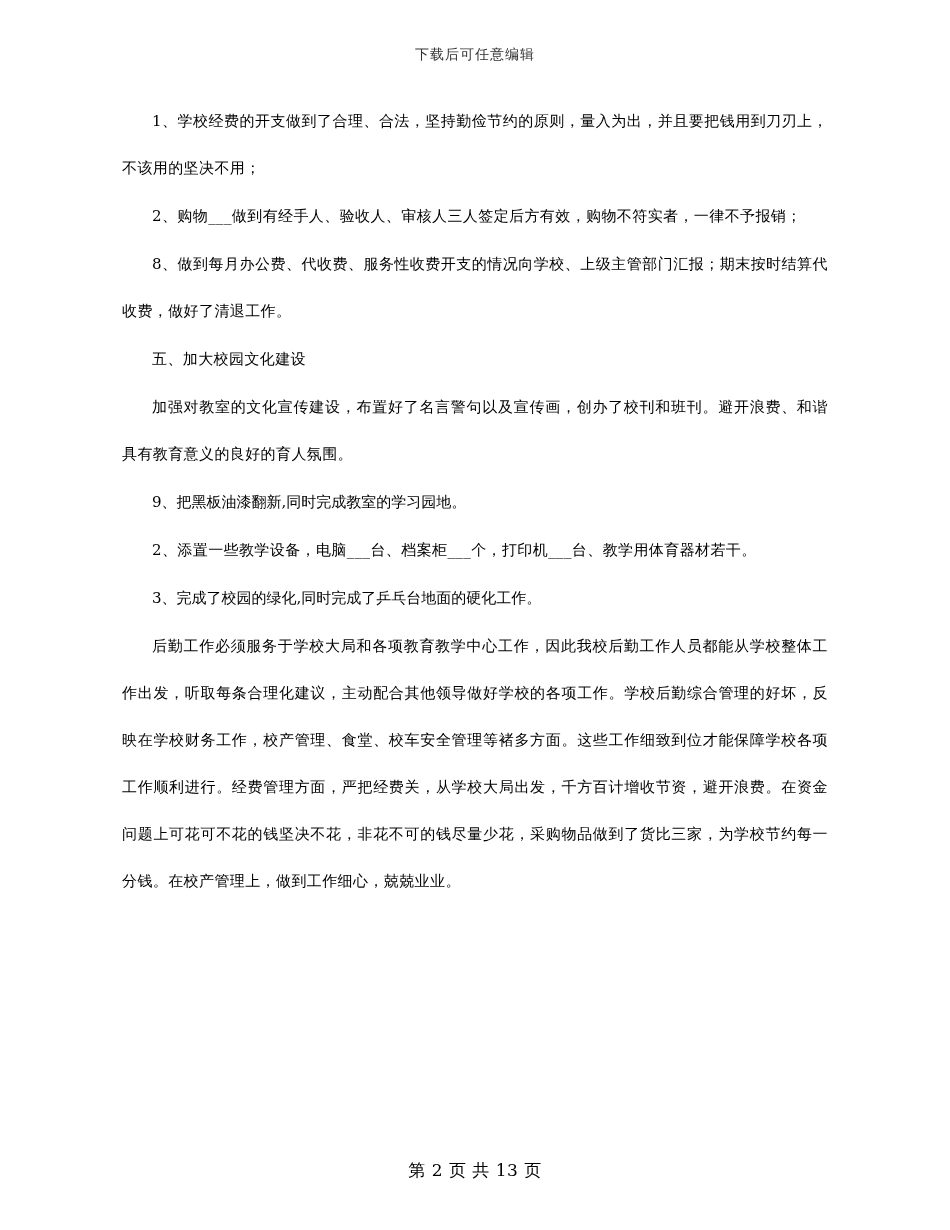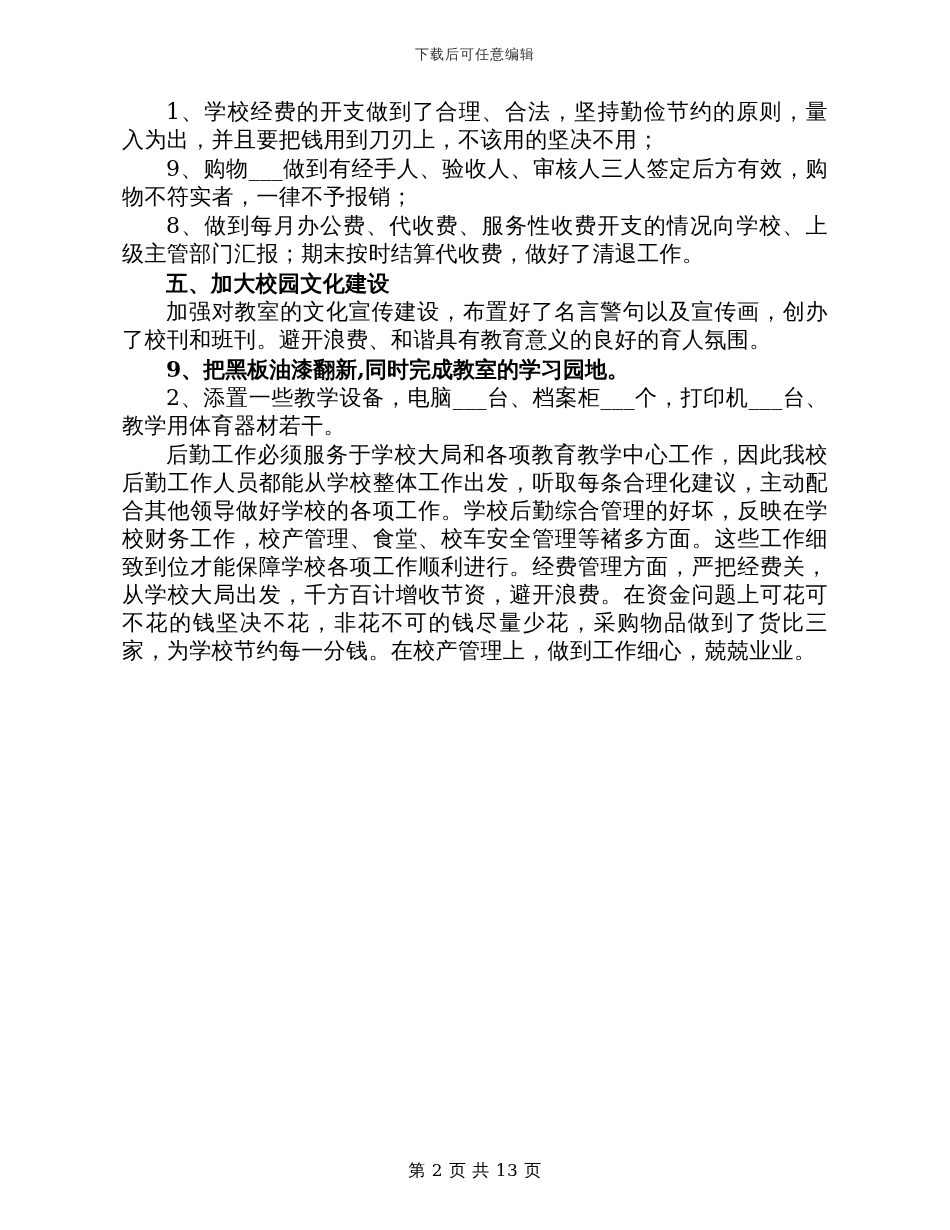--- a/index.html
+++ b/index.html
@@ -34,31 +34,31 @@
     font-family: "DejaVu Sans", "Liberation Sans", sans-serif;
   }
   .content {
     position: absolute;
     top: 98px;
     left: 122px;
     width: 706px;
   }
   p {
     margin: 0 0 1px 0;
-    font-size: 22px;
-    line-height: 28px;
+    font-size: 15px;
+    line-height: 47px;
     text-align: justify;
     text-justify: inter-ideograph;
     letter-spacing: 0.4px;
   }
   p.indent {
     text-indent: 2em;
   }
   p.heading {
-    font-weight: bold;
+    font-weight: normal;
     text-indent: 2em;
   }
   p.tight {
     letter-spacing: 0px;
   }
   .footer {
     position: absolute;
     bottom: 48px;
     left: 0;
     width: 950px;
@@ -70,24 +70,25 @@
 </style>
 </head>
 <body>
 
 <div class="page">
 
   <div class="header">下载后可任意编辑</div>
 
   <div class="content">
     <p class="indent">1、学校经费的开支做到了合理、合法，坚持勤俭节约的原则，量入为出，并且要把钱用到刀刃上，不该用的坚决不用；</p>
-    <p class="indent">9、购物___做到有经手人、验收人、审核人三人签定后方有效，购物不符实者，一律不予报销；</p>
+    <p class="indent">2、购物___做到有经手人、验收人、审核人三人签定后方有效，购物不符实者，一律不予报销；</p>
     <p class="indent">8、做到每月办公费、代收费、服务性收费开支的情况向学校、上级主管部门汇报；期末按时结算代收费，做好了清退工作。</p>
     <p class="heading">五、加大校园文化建设</p>
     <p class="indent">加强对教室的文化宣传建设，布置好了名言警句以及宣传画，创办了校刊和班刊。避开浪费、和谐具有教育意义的良好的育人氛围。</p>
     <p class="heading tight">9、把黑板油漆翻新,同时完成教室的学习园地。</p>
     <p class="indent">2、添置一些教学设备，电脑___台、档案柜___个，打印机___台、教学用体育器材若干。</p>
+    <p class="heading tight">3、完成了校园的绿化,同时完成了乒乓台地面的硬化工作。</p>
     <p class="indent">后勤工作必须服务于学校大局和各项教育教学中心工作，因此我校后勤工作人员都能从学校整体工作出发，听取每条合理化建议，主动配合其他领导做好学校的各项工作。学校后勤综合管理的好坏，反映在学校财务工作，校产管理、食堂、校车安全管理等褚多方面。这些工作细致到位才能保障学校各项工作顺利进行。经费管理方面，严把经费关，从学校大局出发，千方百计增收节资，避开浪费。在资金问题上可花可不花的钱坚决不花，非花不可的钱尽量少花，采购物品做到了货比三家，为学校节约每一分钱。在校产管理上，做到工作细心，兢兢业业。</p>
   </div>
 
   <div class="footer">第 2 页 共 13 页</div>
 
 </div>
 
 </body></html>

